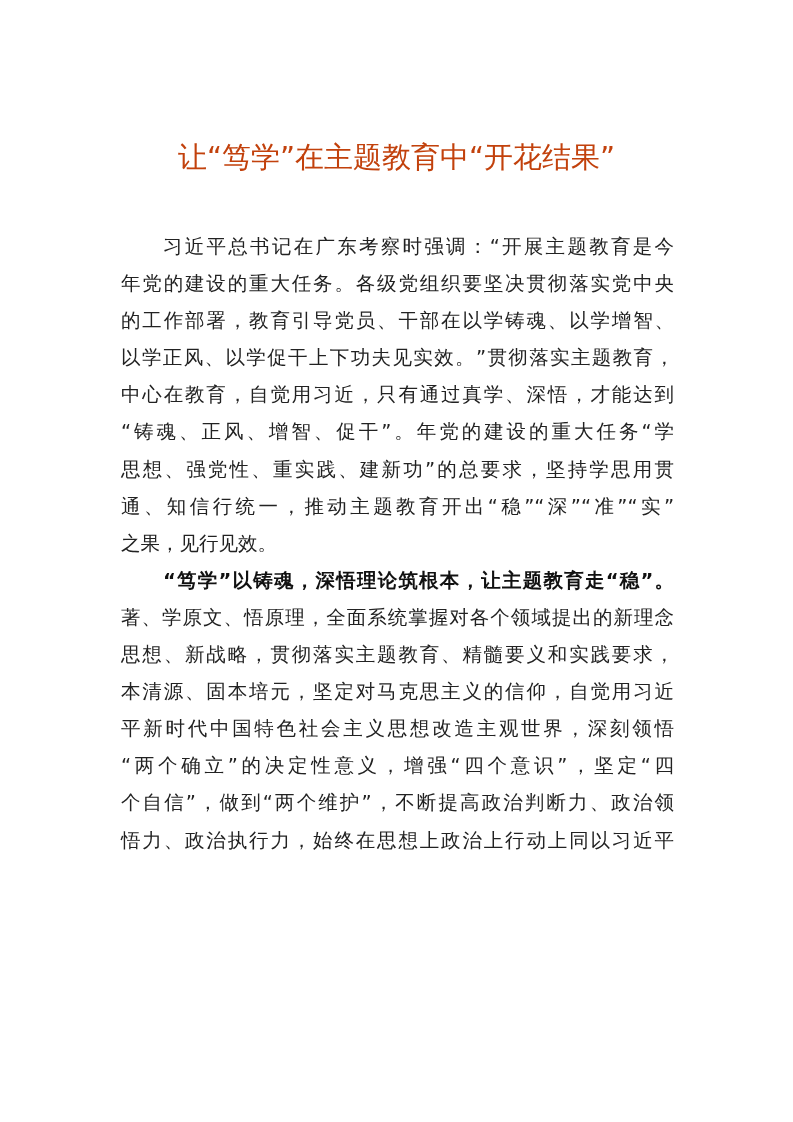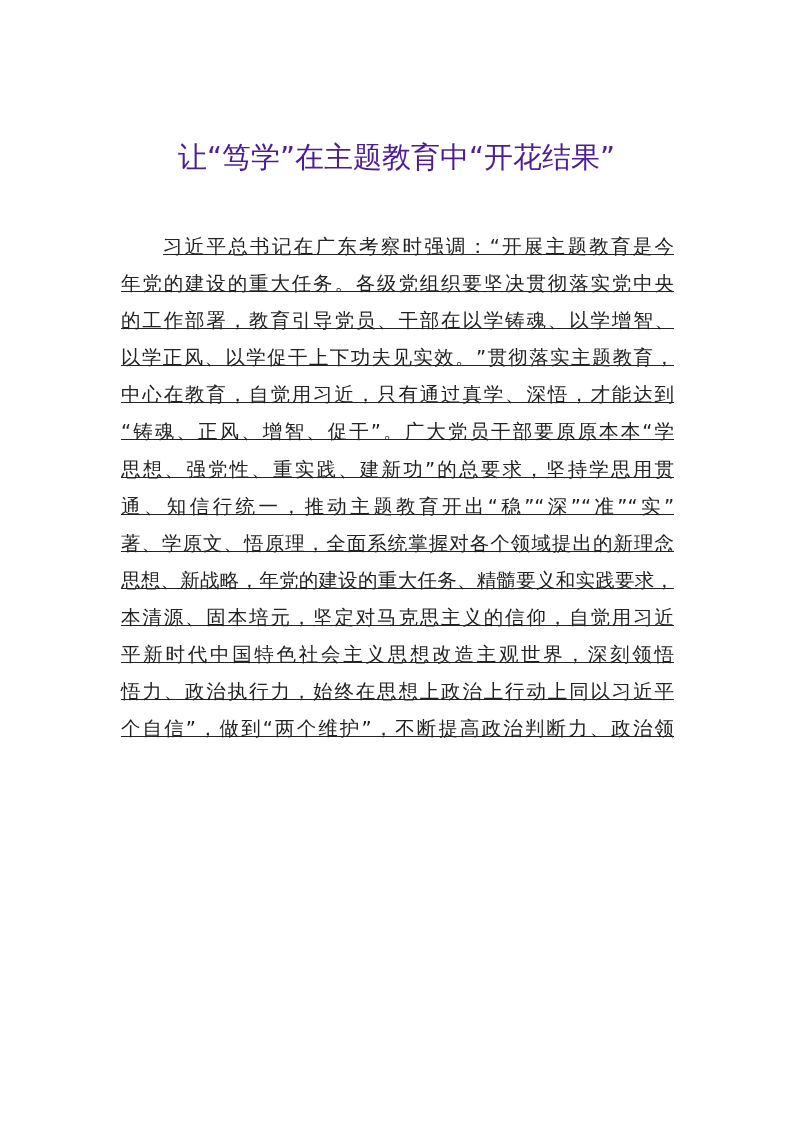--- a/index.html
+++ b/index.html
@@ -1,53 +1,56 @@
 <!DOCTYPE html>
 <html><head>
 <meta charset="utf-8">
 <style>
   html, body { margin:0; padding:0; background:#ffffff; }
   body { width:793px; height:1122px; position:relative; overflow:hidden; }
   .page { position:absolute; left:0; top:0; width:793px; height:1122px; background:#fff; }
   .title {
     position:absolute; top:138px; left:0; width:793px; text-align:center;
-    font-family:"DejaVu Sans", sans-serif; font-size:29px; color:#4c1d95; letter-spacing:0px;
+    font-family:"DejaVu Sans", sans-serif; font-size:29px; color:#c2410c; letter-spacing:0px;
   }
   .body {
     position:absolute; left:121px; top:228px; width:553px;
     font-family:"DejaVu Sans", sans-serif; font-size:19.5px; color:#222;
   }
   .line {
     height:37.1px; line-height:37.1px; white-space:nowrap;
-    text-align:justify; text-align-last:justify;text-decoration:underline;
+    text-align:justify; text-align-last:justify;
   }
   .line.last { text-align-last:left; }
   .line.indent { padding-left:42px; }
   .bold { font-weight:bold; color:#111; }
 </style>
 </head>
 <body>
 
 <div class="page">
   <div class="title">让“笃学”在主题教育中“开花结果”</div>
 
   <div class="body">
     <div>
       <div class="line indent">习近平总书记在广东考察时强调：“开展主题教育是今</div>
       <div class="line">年党的建设的重大任务。各级党组织要坚决贯彻落实党中央</div>
       <div class="line">的工作部署，教育引导党员、干部在以学铸魂、以学增智、</div>
       <div class="line">以学正风、以学促干上下功夫见实效。”贯彻落实主题教育，</div>
       <div class="line">中心在教育，自觉用习近，只有通过真学、深悟，才能达到</div>
-      <div class="line">“铸魂、正风、增智、促干”。广大党员干部要原原本本“学</div>
+      <div class="line">“铸魂、正风、增智、促干”。年党的建设的重大任务“学</div>
       <div class="line">思想、强党性、重实践、建新功”的总要求，坚持学思用贯</div>
       <div class="line">通、知信行统一，推动主题教育开出“稳”“深”“准”“实”</div>
+      <div class="line last">之果，见行见效。</div>
     </div>
 
     <div>
+      <div class="line indent bold">“笃学”以铸魂，深悟理论筑根本，让主题教育走“稳”。</div>
       <div class="line">著、学原文、悟原理，全面系统掌握对各个领域提出的新理念</div>
-      <div class="line">思想、新战略，年党的建设的重大任务、精髓要义和实践要求，</div>
+      <div class="line">思想、新战略，贯彻落实主题教育、精髓要义和实践要求，</div>
       <div class="line">本清源、固本培元，坚定对马克思主义的信仰，自觉用习近</div>
       <div class="line">平新时代中国特色社会主义思想改造主观世界，深刻领悟</div>
+      <div class="line">“两个确立”的决定性意义，增强“四个意识”，坚定“四</div>
+      <div class="line">个自信”，做到“两个维护”，不断提高政治判断力、政治领</div>
       <div class="line">悟力、政治执行力，始终在思想上政治上行动上同以习近平</div>
-      <div class="line">个自信”，做到“两个维护”，不断提高政治判断力、政治领</div>
     </div>
   </div>
 </div>
 
 </body></html>

